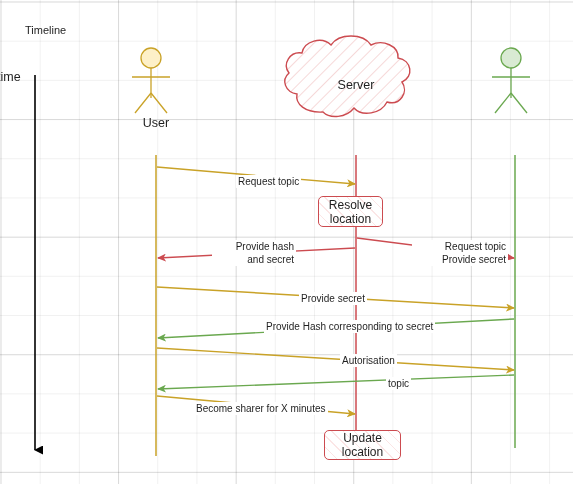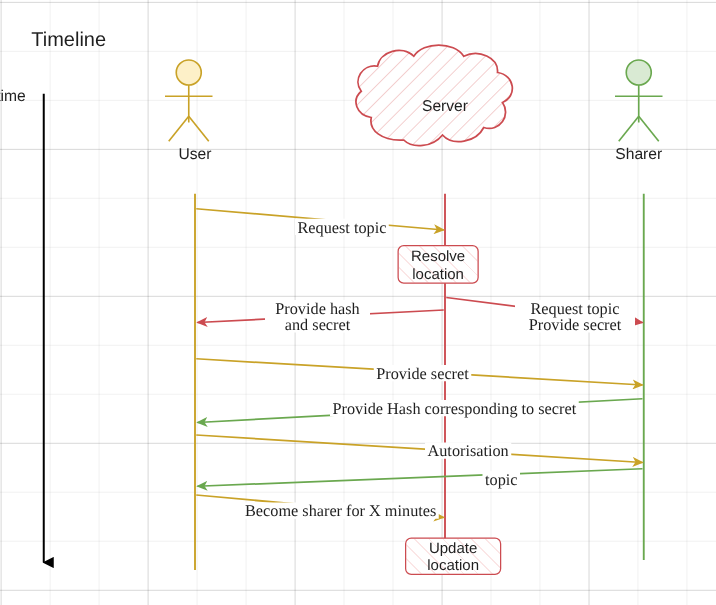--- a/index.html
+++ b/index.html
@@ -19,38 +19,38 @@
       39.2px 39.2px,
       39.2px 39.2px,
       117.6px 117.6px,
       117.6px 117.6px;
     background-position: 0.5px 1.5px, 0.5px 1.5px, 0.5px 1.5px, 0.5px 1.5px;
   }
   .lbl{position:absolute;white-space:nowrap;color:#1f1f1f;}
   #svg-layer{position:absolute;left:0;top:0;width:573px;height:484px;}
   .msg-text{
     position:absolute;white-space:nowrap;color:#1f1f1f;
-    font-size:13px;line-height:13px;text-align:center;
-    background:#ffffff;padding:0 2px;font-family:Liberation Serif, serif;
+    font-size:10px;line-height:13px;text-align:right;
+    background:#ffffff;padding:0 2px;
   }
   .act-name{
     position:absolute;font-size:12.5px;color:#1f1f1f;
     white-space:nowrap;text-align:center;
   }
   .note-box{
     position:absolute;border:1px solid #cc4b50;border-radius:5px;
     background-color:#ffffff;
     background-image:repeating-linear-gradient(45deg,
         rgba(236,140,140,0.22) 0px, rgba(236,140,140,0.22) 1px,
         rgba(255,255,255,0) 1px, rgba(255,255,255,0) 8px);
     font-size:12px;color:#1f1f1f;line-height:14px;
     display:flex;align-items:center;justify-content:center;
     text-align:center;box-sizing:border-box;
   }
-  #timeline-label{left:25px;top:24px;font-size:16px;}
+  #timeline-label{left:25px;top:24px;font-size:11px;}
   #time-label{left:-3px;top:70px;font-size:12.5px;}
 </style>
 </head>
 <body>
 
 <div id="canvas">
 
   <div class="lbl" id="timeline-label">Timeline</div>
 
   <div class="lbl" id="time-label">time</div>
@@ -140,21 +140,20 @@
     <g>
       <line x1="514" y1="375" x2="158" y2="389" stroke="#6aa84f" stroke-width="1.4" marker-end="url(#ah-green)"></line>
     </g>
     <g>
       <line x1="157" y1="396" x2="355" y2="414" stroke="#c9a227" stroke-width="1.4" marker-end="url(#ah-gold)"></line>
     </g>
   </svg>
 
   <div class="act-name" style="left:116px;top:116px;width:80px;">User</div>
   <div class="act-name" style="left:316px;top:78px;width:80px;">Server</div>
-  <div class="act-name" style="left:471px;top:116px;width:80px;">Sharer</div>
 
   <div class="msg-text" style="left:236px;top:175px;">Request topic</div>
 
   <div class="msg-text" style="left:212px;top:240px;width:80px;">Provide hash<br>and secret</div>
 
   <div class="msg-text" style="left:412px;top:240px;width:92px;">Request topic<br>Provide secret</div>
 
   <div class="msg-text" style="left:299px;top:292px;">Provide secret</div>
 
   <div class="msg-text" style="left:264px;top:320px;">Provide Hash corresponding to secret</div>

